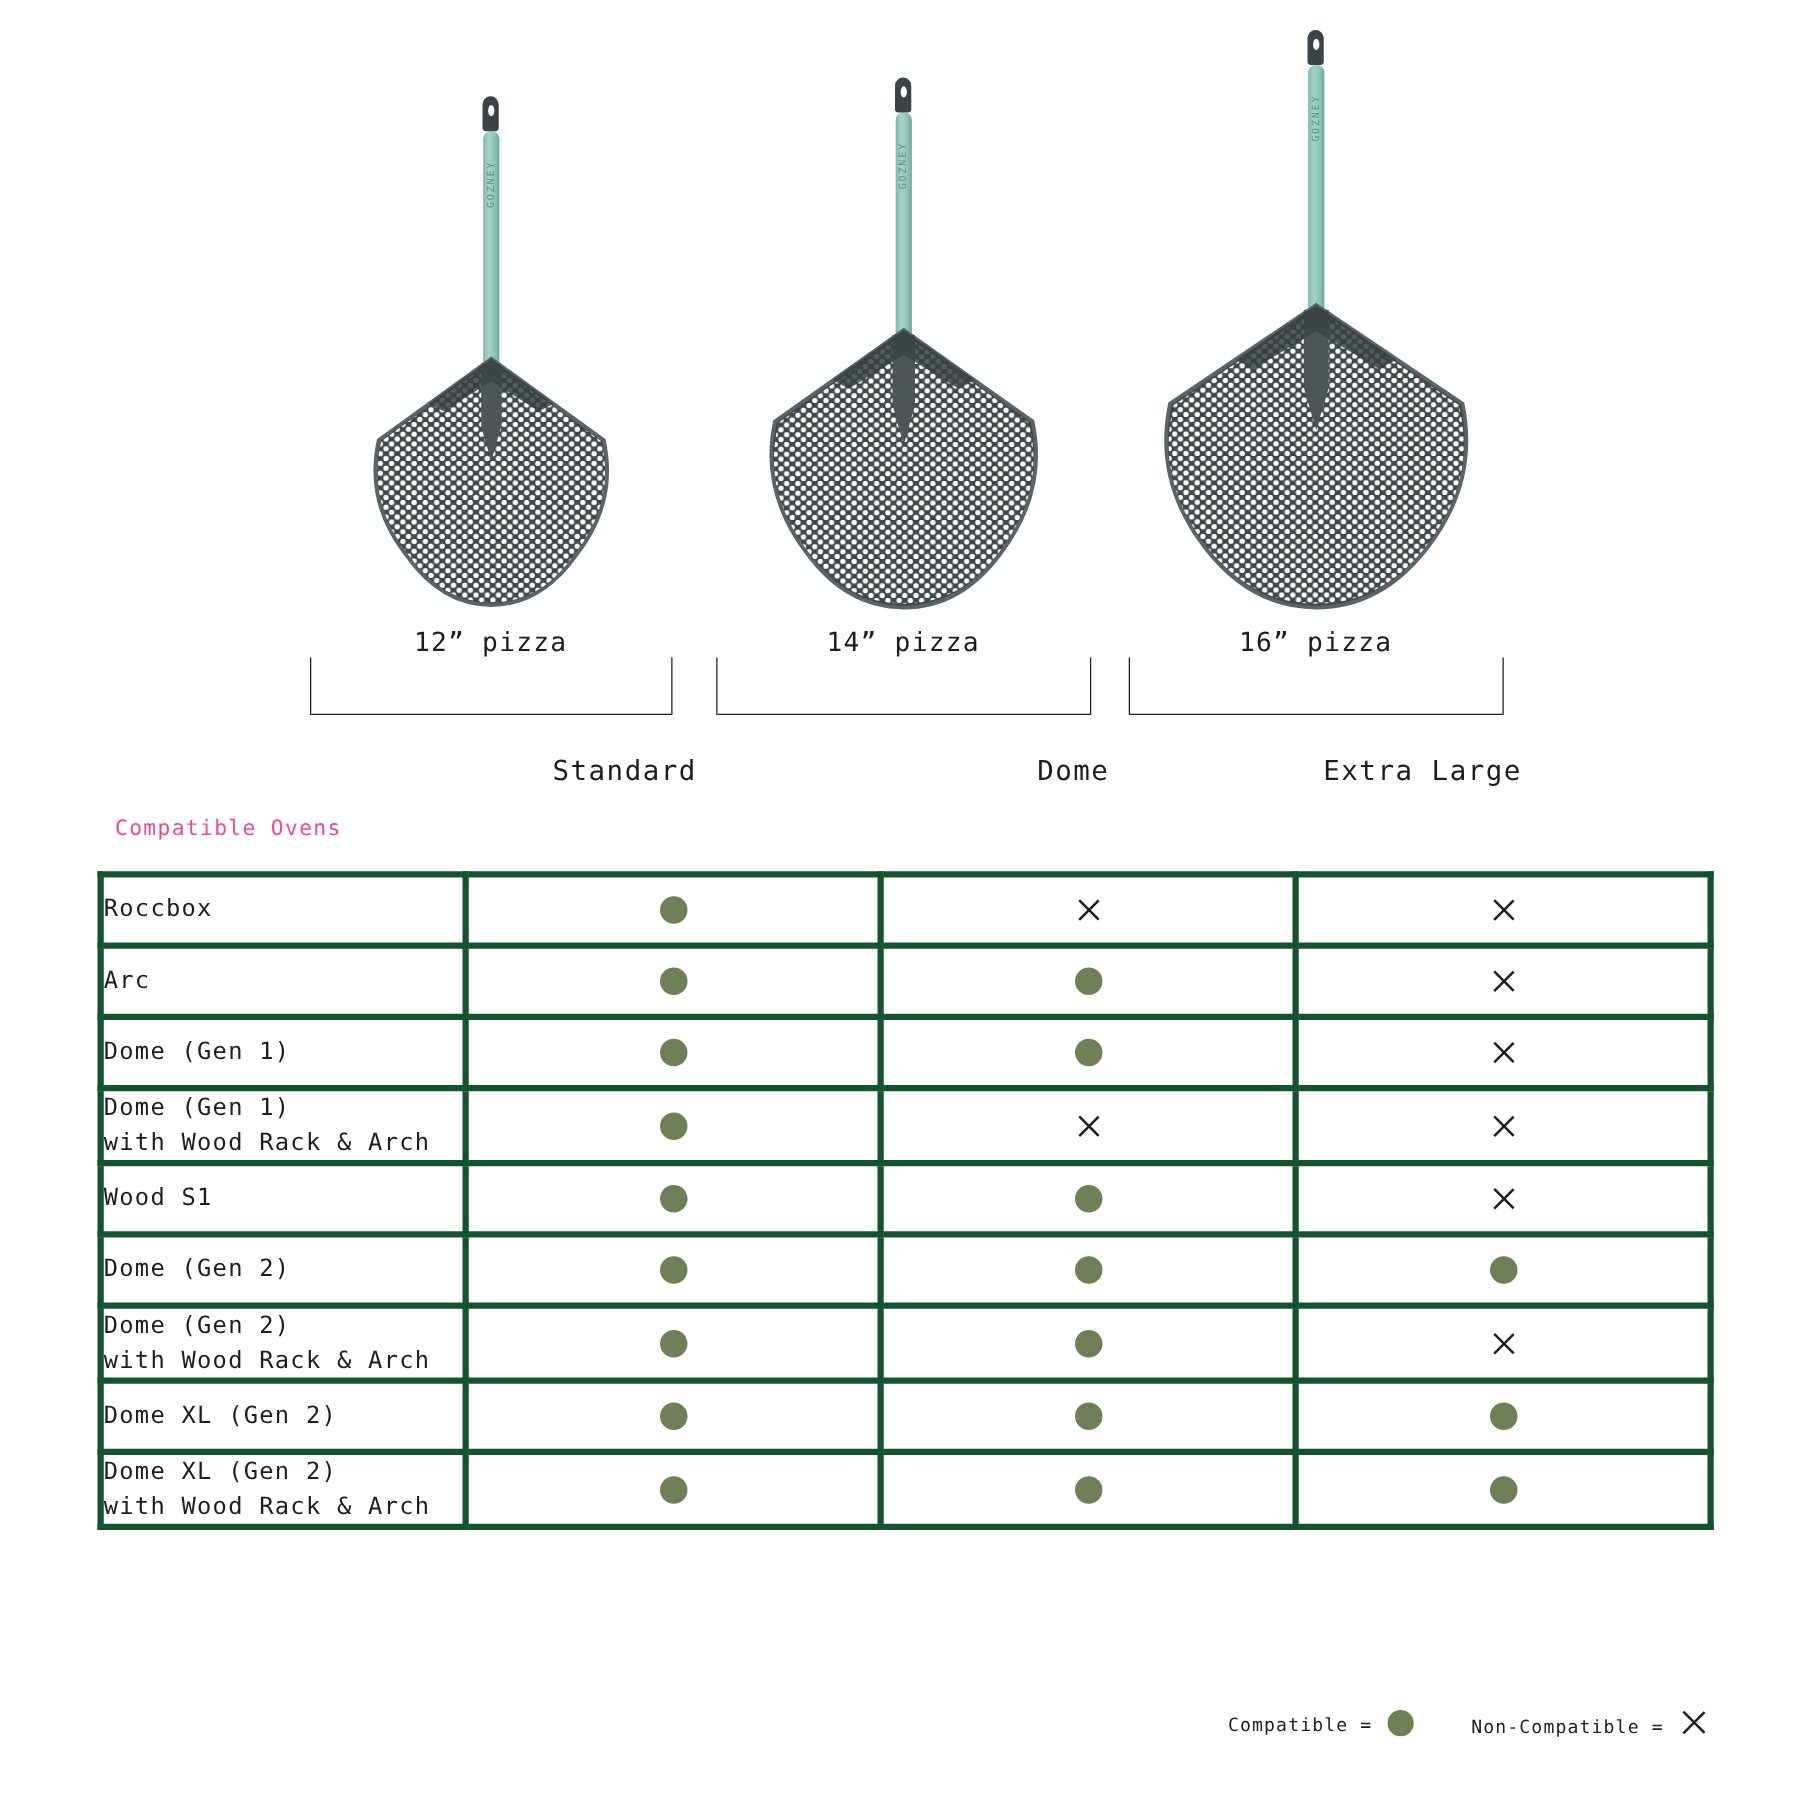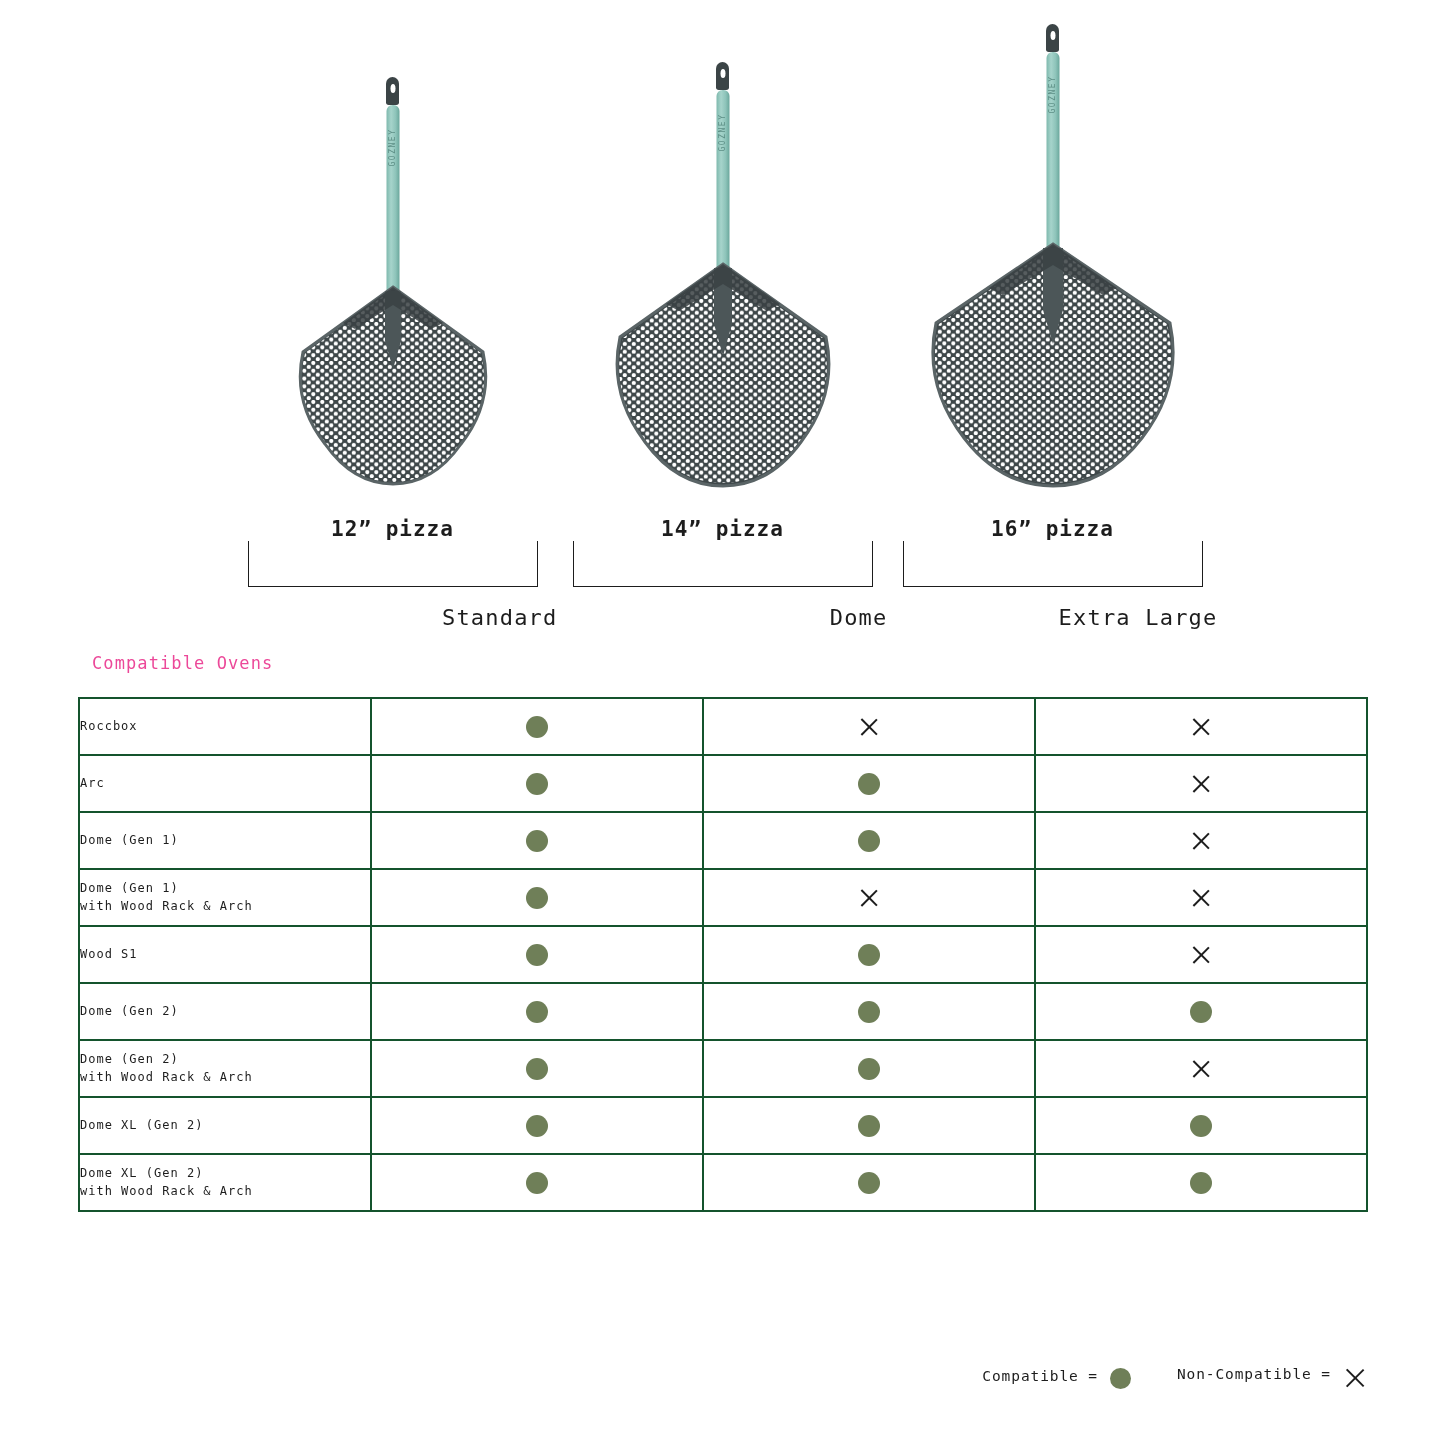--- a/index.html
+++ b/index.html
@@ -86,25 +86,24 @@
     width: 100%;
     height: 100%;
     display: block;
   }
 
   
   .dim {
     position: absolute;
     left: 50%;
     transform: translateX(-50%);
-    bottom: 43px;
+    bottom: 58px;
     height: 58px;
     display: flex;
     align-items: flex-end;
-    font-weight: bold;
   }
   .dim-arm {
     width: 1px;
     background: #1d1d1d;
     height: 46px;
     position: relative;
   }
   .dim-line {
     flex: 1;
     height: 1px;
@@ -151,23 +150,23 @@
   }
   table.compat {
     position: absolute;
     left: 78px;
     top: 697px;
     width: 1290px;
     border-collapse: collapse;
     table-layout: fixed;
   }
   table.compat td {
-    border: 2px solid #14532d;
+    border: 5px solid #14532d;
     height: 57px;
-    font-size: 12px;
+    font-size: 19px;
     letter-spacing: 1px;
     line-height: 1.45;
     padding: 0;
     vertical-align: middle;
   }
   td.oven {
     width: 292px;
     padding-left: 20px;
     text-align: left;
     white-space: pre-line;
@@ -207,21 +206,21 @@
   .legend {
     position: absolute;
     right: 78px;
     bottom: 55px;
     display: flex;
     align-items: center;
     gap: 46px;
     font-size: 14.5px;
     letter-spacing: 0.9px;
   }
-  .legend-item { display: flex; align-items: flex-start; gap: 12px; }
+  .legend-item { display: flex; align-items: flex-end; gap: 12px; }
   .legend .cross { width: 24px; height: 24px; }
   .legend .dot { width: 21px; height: 21px; }
 </style>
 </head>
 <body>
 
 <div class="products">
 
   <div class="product">
     <div class="handle" style="bottom:300px;height:225px;">

